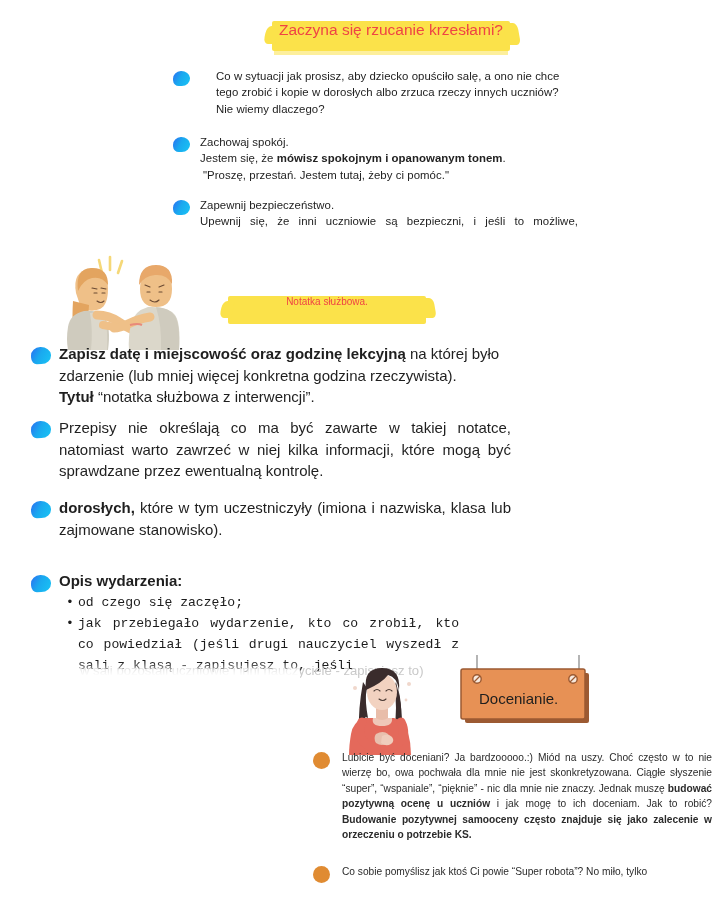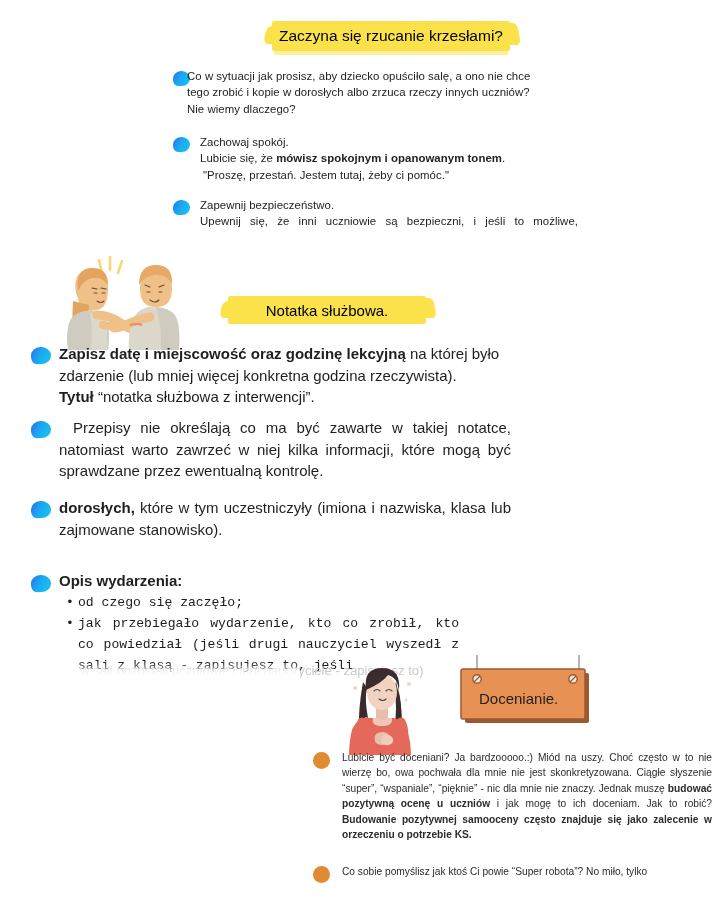--- a/index.html
+++ b/index.html
@@ -12,22 +12,22 @@
     position: relative;
     overflow: hidden;
     font-family: "Liberation Sans", "DejaVu Sans", sans-serif;
     color: #1c1c1c;
   }
   .page { position: relative; width: 720px; height: 900px; }
 
   
   .highlight {
     position: absolute;
-    display: flex; align-items: center; justify-content: center;
-    color: #000000;
+    display: flex; align-items: flex-start; justify-content: center;
+    color: #ef4444;
     white-space: nowrap;
   }
   .highlight .hl-bg {
     position: absolute; inset: 0;
     background: #fbe24a;
     border-radius: 2px;
   }
   .highlight .hl-bg::before,
   .highlight .hl-bg::after {
     content: "";
@@ -46,21 +46,21 @@
   }
   .highlight .hl-text { position: relative; z-index: 2; }
 
   #hl-chairs {
     left: 272px; top: 21px; width: 238px; height: 30px;
     font-size: 15.5px;
   }
   #hl-chairs .hl-bg { box-shadow: 0 6px 0 -2px rgba(251,226,74,0.55); }
   #hl-note {
     left: 228px; top: 296px; width: 198px; height: 28px;
-    font-size: 15px;
+    font-size: 10px;
   }
 
   
   .blue-dot {
     position: absolute;
     width: 20px; height: 17px;
     background: linear-gradient(120deg, #2b6ef2 0%, #1aa9ef 45%, #19c4f5 100%);
     border-radius: 50% 55% 52% 6px / 52% 50% 50% 40%;
     transform: rotate(-2deg);
   }
@@ -137,31 +137,31 @@
 <body>
 
 <div class="page">
 
   <div class="highlight" id="hl-chairs">
     <span class="hl-bg"></span>
     <span class="hl-text">Zaczyna się rzucanie krzesłami?</span>
   </div>
 
   <span class="blue-dot sm" style="left:173px; top:71px;"></span>
-  <div class="tb topblock" style="left:187px; top:68px; width:370px;">
+  <div class="tb topblock" style="left:216px; top:68px; width:370px;">
     <div>Co w sytuacji jak prosisz, aby dziecko opuściło salę,  a ono nie chce</div>
     <div>tego zrobić i kopie w dorosłych  albo zrzuca rzeczy innych uczniów?</div>
     <div>Nie wiemy dlaczego?</div>
   </div>
 
   <span class="blue-dot sm" style="left:173px; top:137px;"></span>
   <div class="tb topblock" style="left:200px; top:134px; width:370px;">
     <div>Zachowaj spokój.</div>
     <div>
-      <span> Lubicie się, że </span><b>mówisz spokojnym i opanowanym tonem</b><span>.</span>
+      <span> Jestem się, że </span><b>mówisz spokojnym i opanowanym tonem</b><span>.</span>
     </div>
     <div style="padding-left:3px;">"Proszę, przestań. Jestem tutaj, żeby ci pomóc."</div>
   </div>
 
   <span class="blue-dot sm" style="left:173px; top:200px;"></span>
   <div class="tb topblock" style="left:200px; top:197px; width:378px;">
     <div>Zapewnij bezpieczeństwo.</div>
     <div style="text-align:justify; text-align-last:justify;">Upewnij się, że inni uczniowie są bezpieczni, i jeśli to możliwe,</div>
   </div>
 
@@ -215,21 +215,21 @@
 
   <span class="blue-dot" style="left:31px; top:347px;"></span>
   <div class="tb midblock" style="left:59px; top:343px; width:452px; text-align:left;">
     <div><b>Zapisz datę i miejscowość oraz godzinę lekcyjną</b><span> na której było</span></div>
     <div>zdarzenie (lub mniej więcej konkretna godzina rzeczywista).</div>
     <div><b>Tytuł </b><span>“notatka służbowa z interwencji”.</span></div>
   </div>
 
   <span class="blue-dot" style="left:31px; top:421px;"></span>
   <div class="tb midblock" style="left:59px; top:417px; width:452px;">
-    <div style="text-align-last:justify;margin-left:14px;">Przepisy nie określają co ma być zawarte w takiej notatce,</div>
+    <div style="text-align-last:justify;">Przepisy nie określają co ma być zawarte w takiej notatce,</div>
     <div style="text-align-last:justify;">natomiast warto zawrzeć w niej kilka informacji, które mogą być</div>
     <div>sprawdzane przez ewentualną kontrolę.</div>
   </div>
 
   <span class="blue-dot" style="left:31px; top:501px;"></span>
   <div class="tb midblock" style="left:59px; top:497px; width:452px;">
     <div style="text-align-last:justify;"><b>dorosłych,</b><span> które w tym uczestniczyły (imiona i nazwiska, klasa lub</span></div>
     <div>zajmowane stanowisko).</div>
   </div>
 

